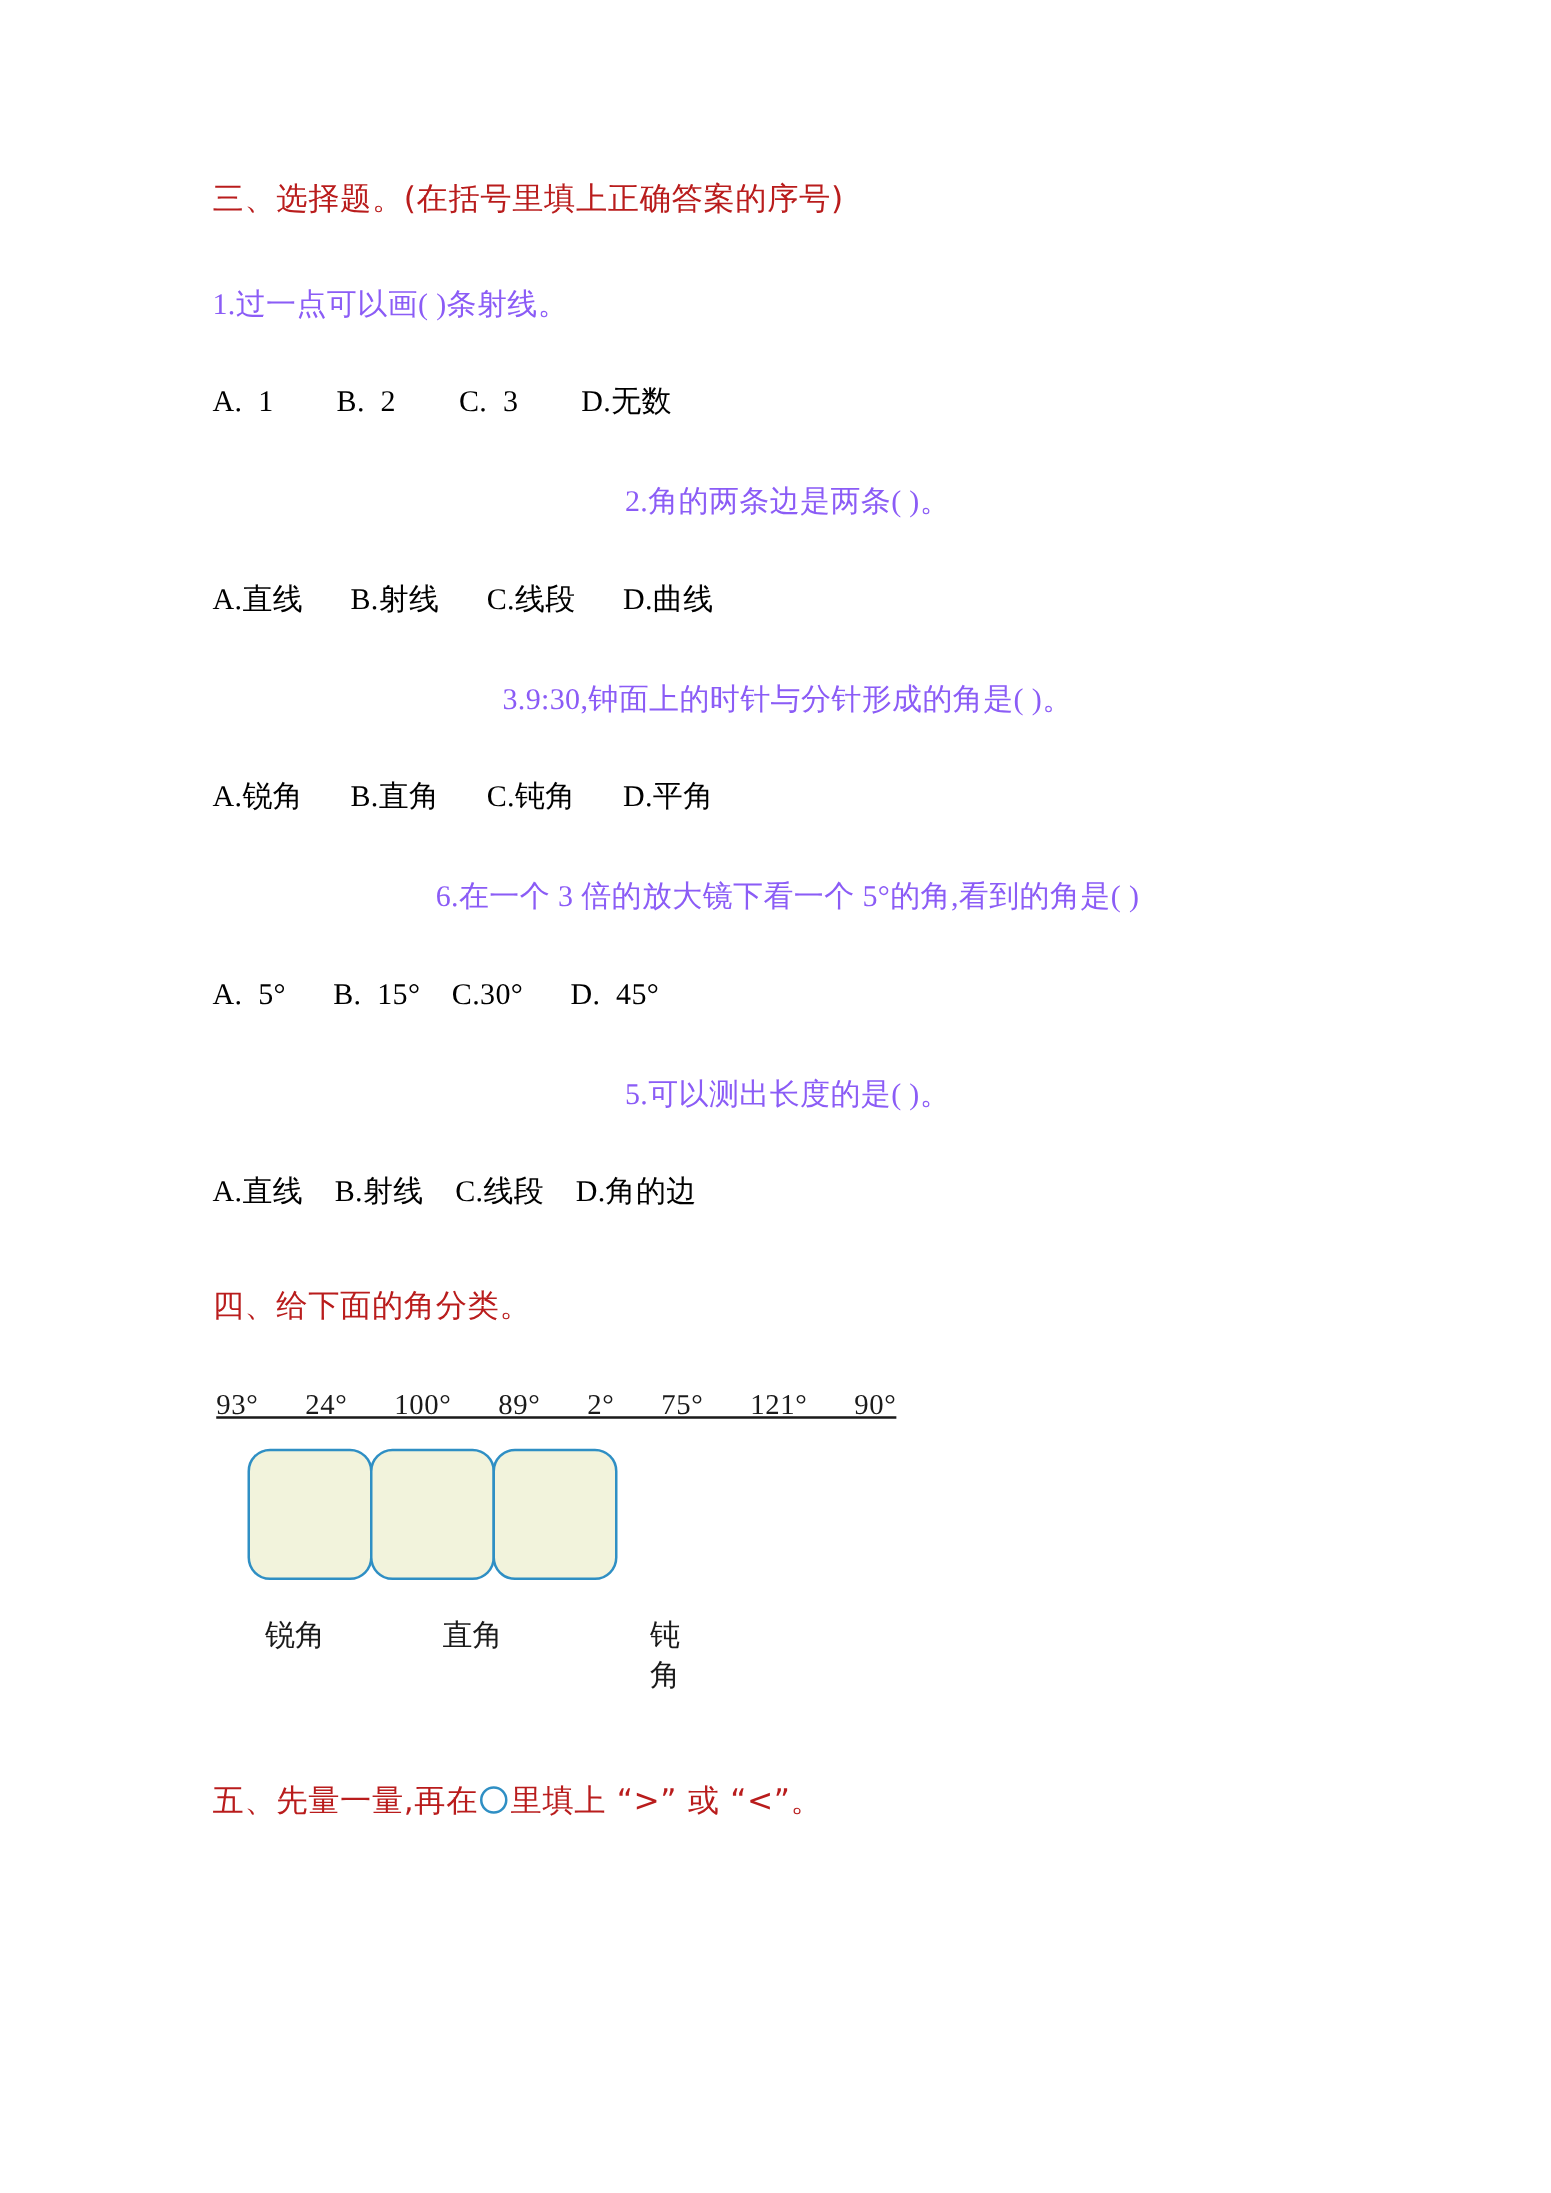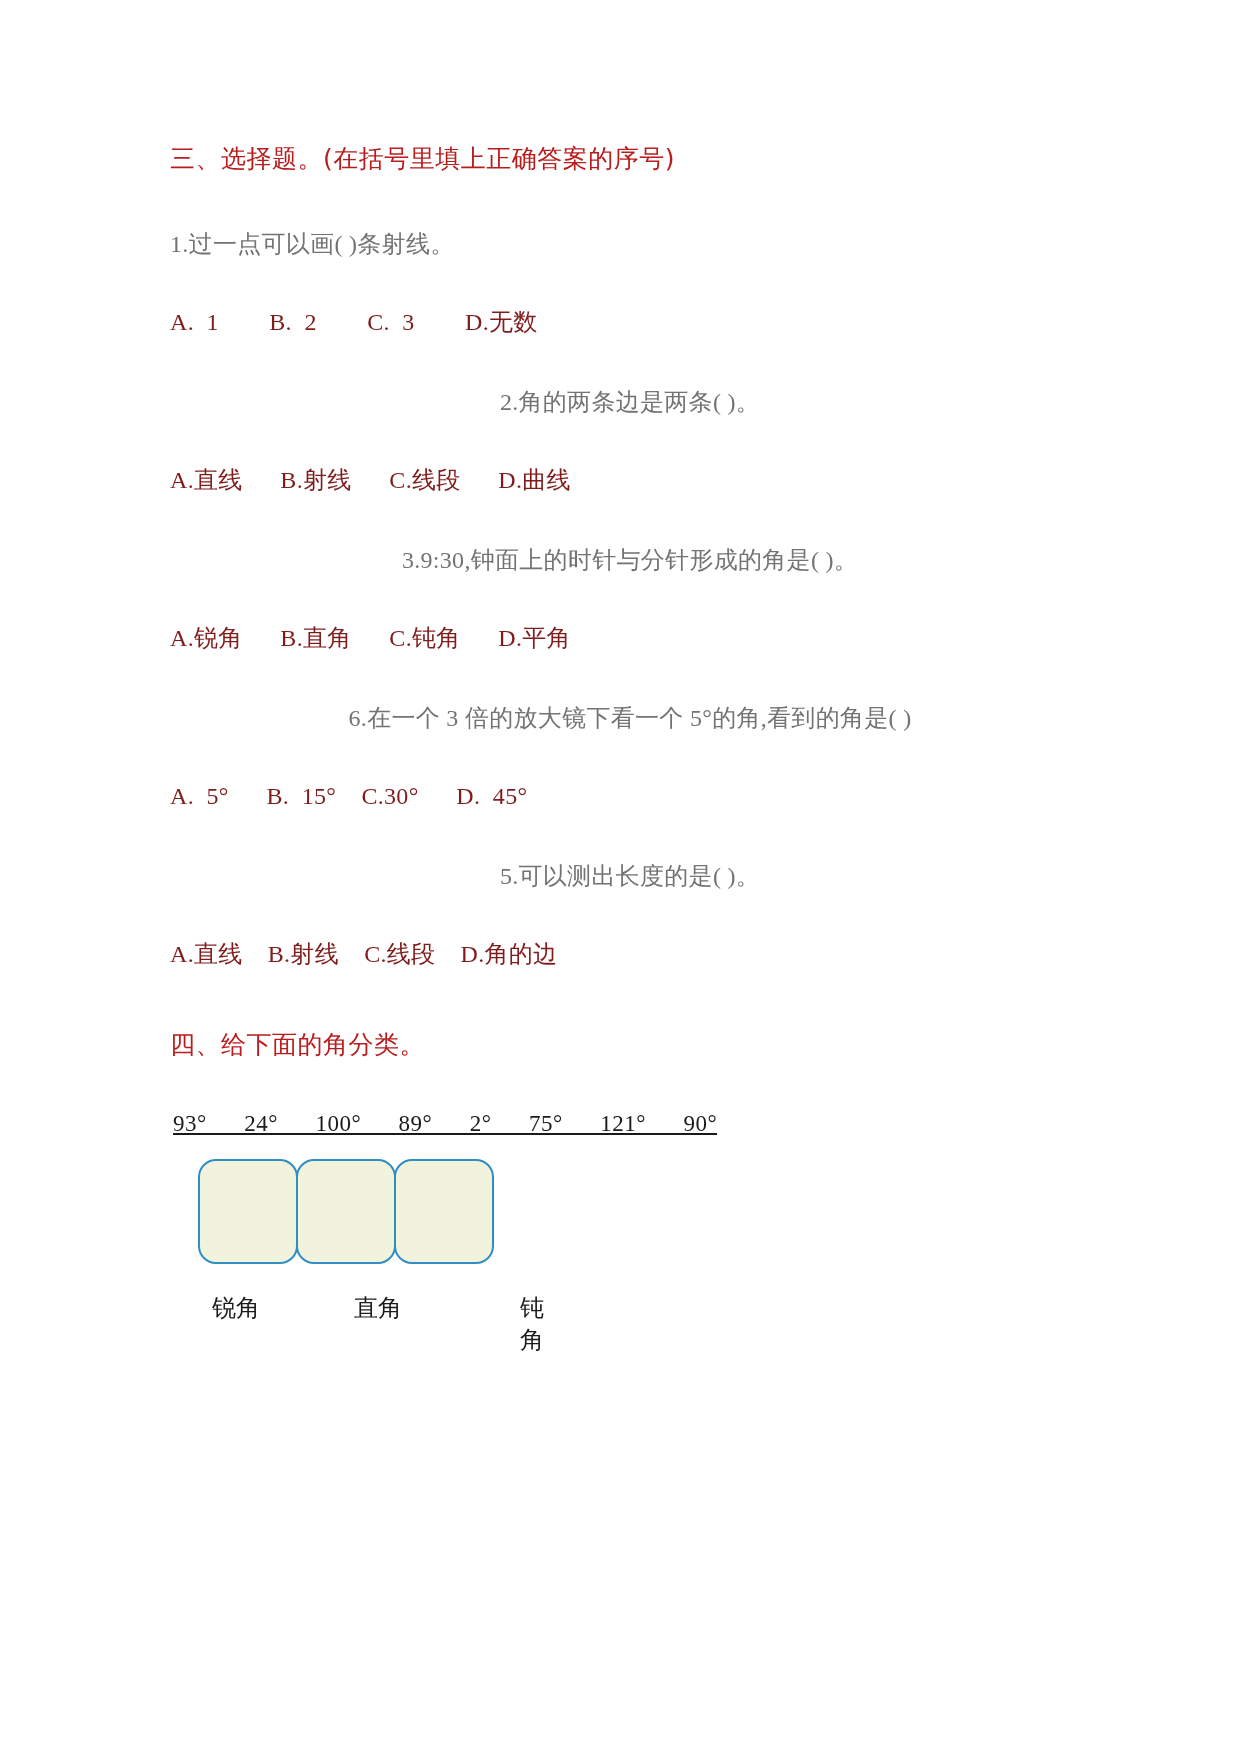--- a/index.html
+++ b/index.html
@@ -33,27 +33,27 @@
     font-size: 25px;
     line-height: 1.5;
     margin: 0 0 0 0;
     letter-spacing: 0.5px;
     font-family: "DejaVu Sans", "Liberation Sans", sans-serif;
     font-weight: normal;
   }
   .q-line {
     font-size: 24px;
     line-height: 1.5;
-    color: #737373;
+    color: #8b5cf6;
     letter-spacing: 0.3px;
   }
   .opt-line {
     font-size: 24px;
     line-height: 1.5;
-    color: #7f1d1d;
+    color: #000000;
     letter-spacing: 0.3px;
     white-space: pre;
   }
   .sp-q1 { margin-top: 48px; }
   .sp-opt { margin-top: 42px; }
   .sp-q  { margin-top: 44px; text-align: center; }
   .sp-sec { margin-top: 56px; font-family: Liberation Mono, monospace; }
 
   .angles-row {
     margin-top: 46px;
@@ -140,15 +140,18 @@
       <div class="cat-box"></div>
       <div class="cat-box"></div>
     </div>
 
     <div class="labels">
       <span class="lbl-0">锐角</span>
       <span class="lbl-1">直角</span>
       <span class="lbl-2">钝角</span>
     </div>
 
+    <div class="section-title sec5">
+      <span>五、先量一量,再在</span><span class="circle-inline"></span><span>里填上 “&gt;” 或 “&lt;”。</span>
+    </div>
 
   </div>
 </div>
 
 </body></html>

